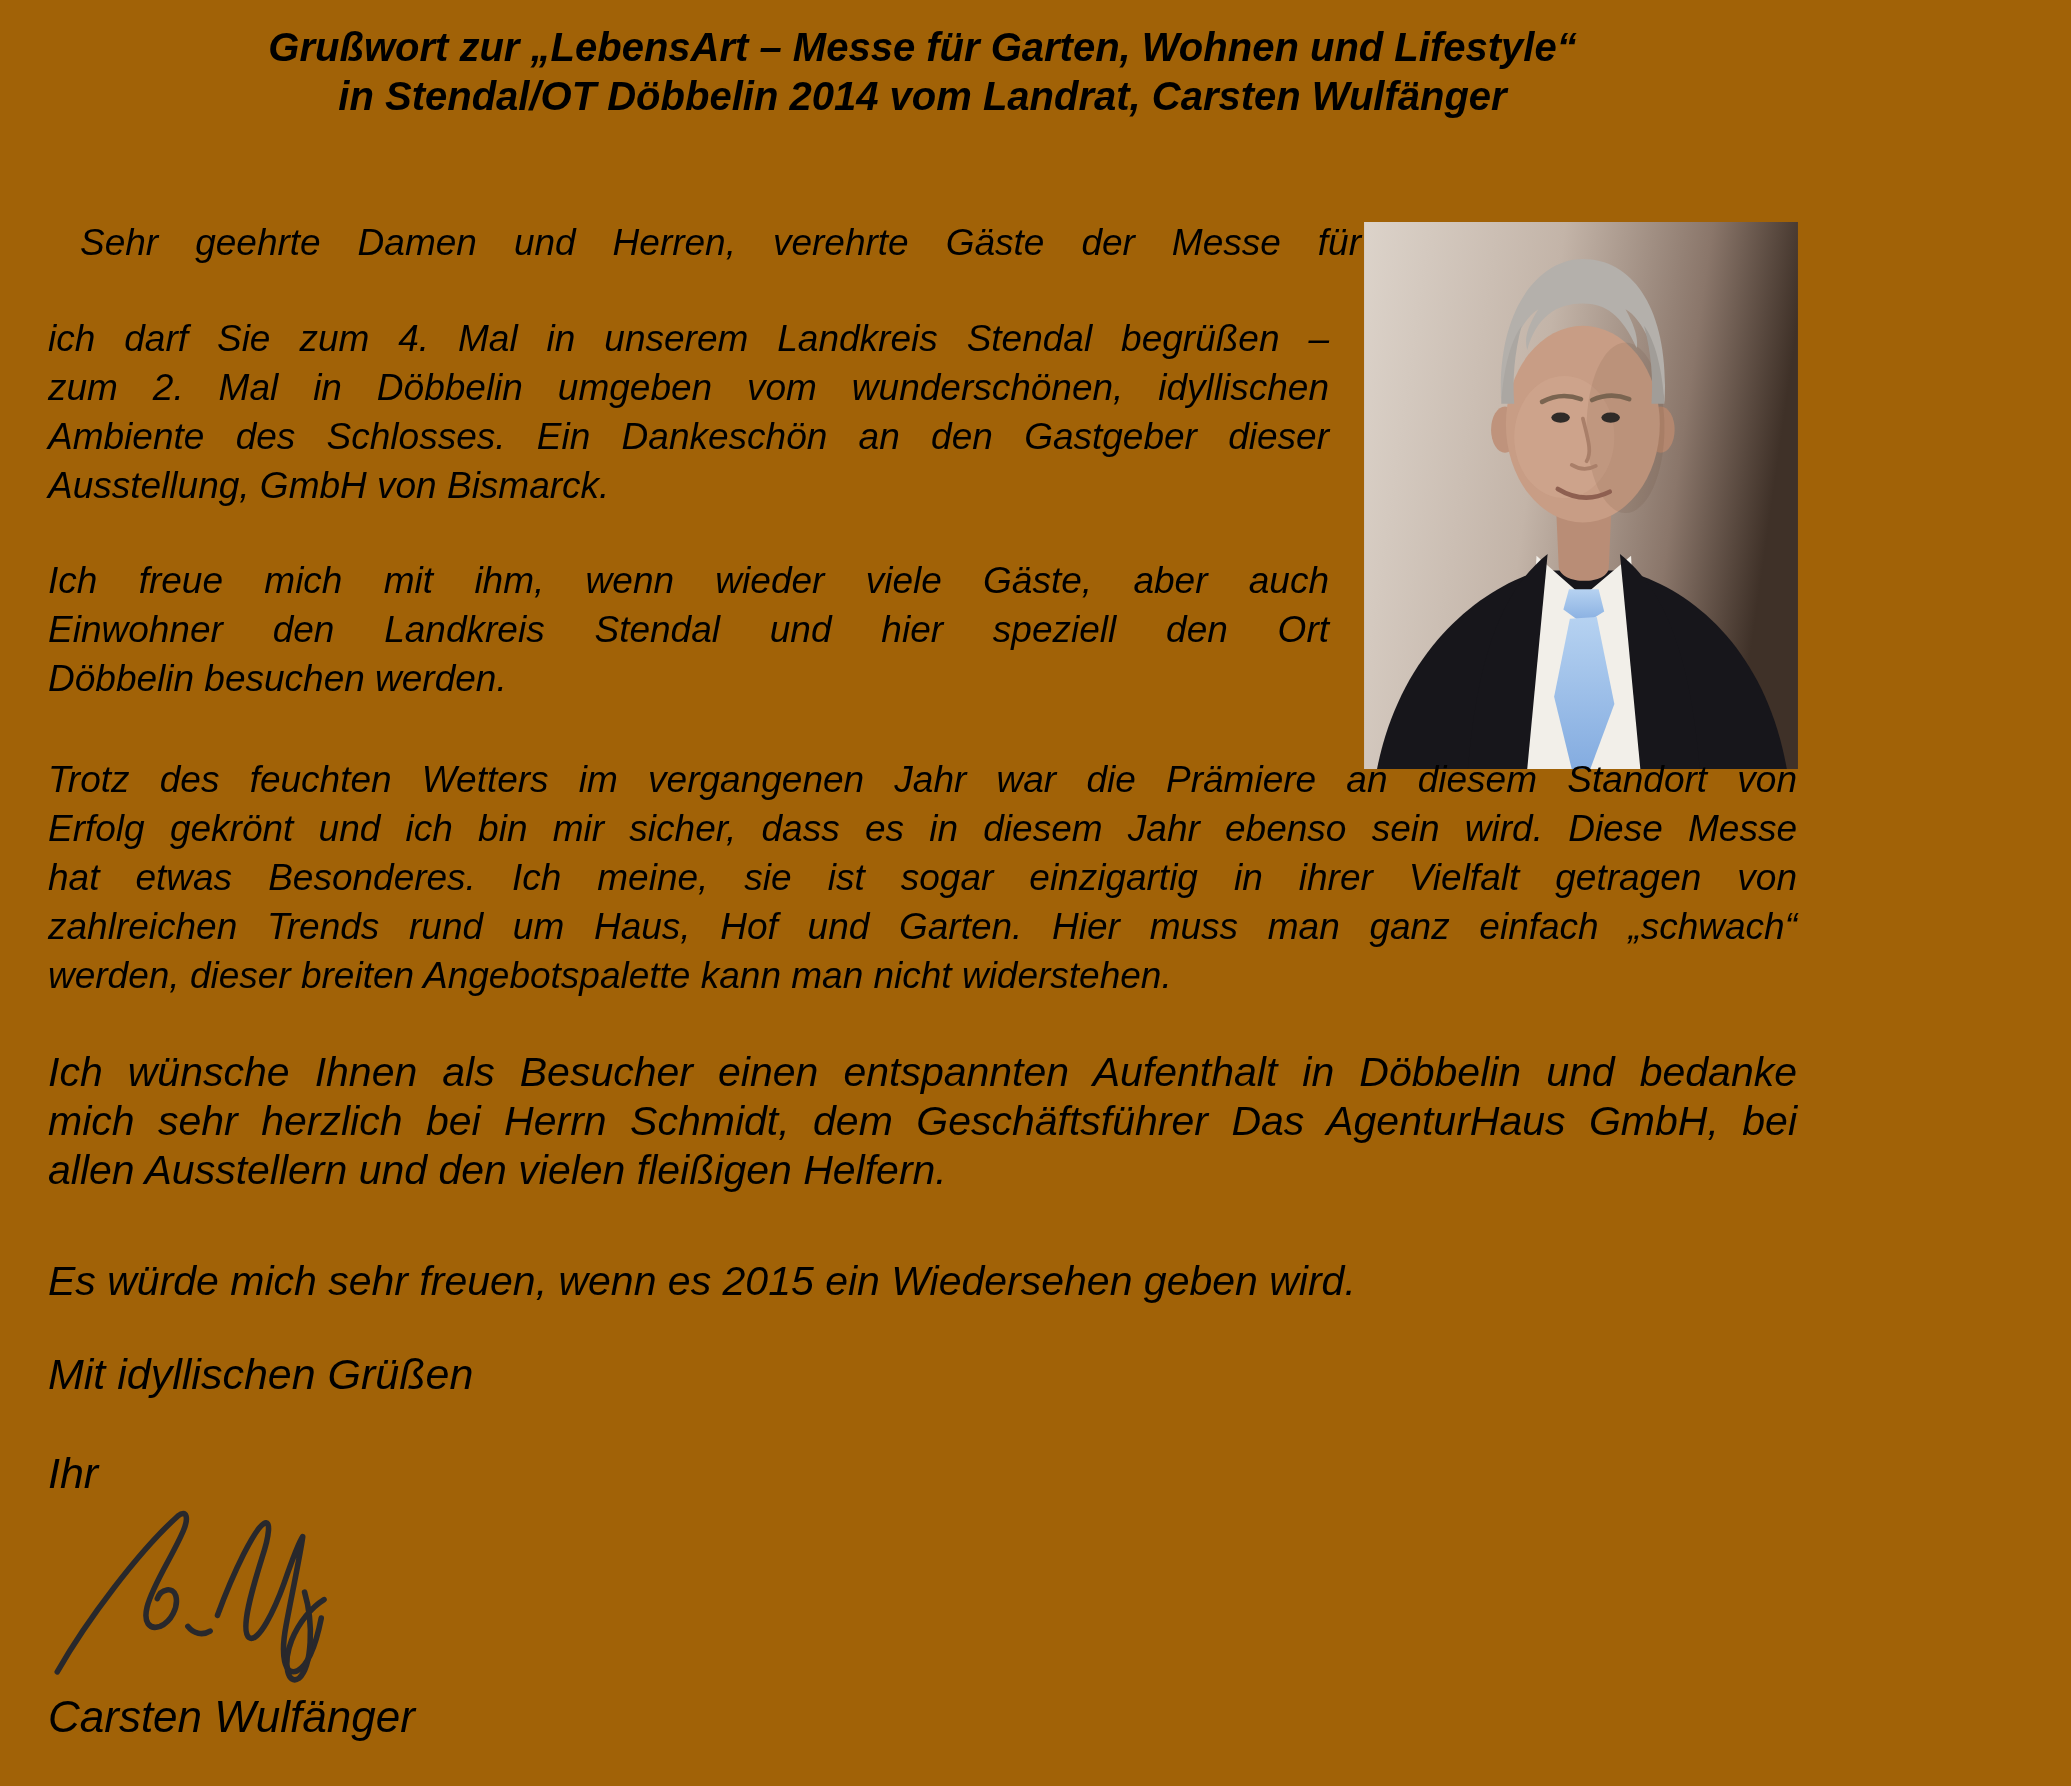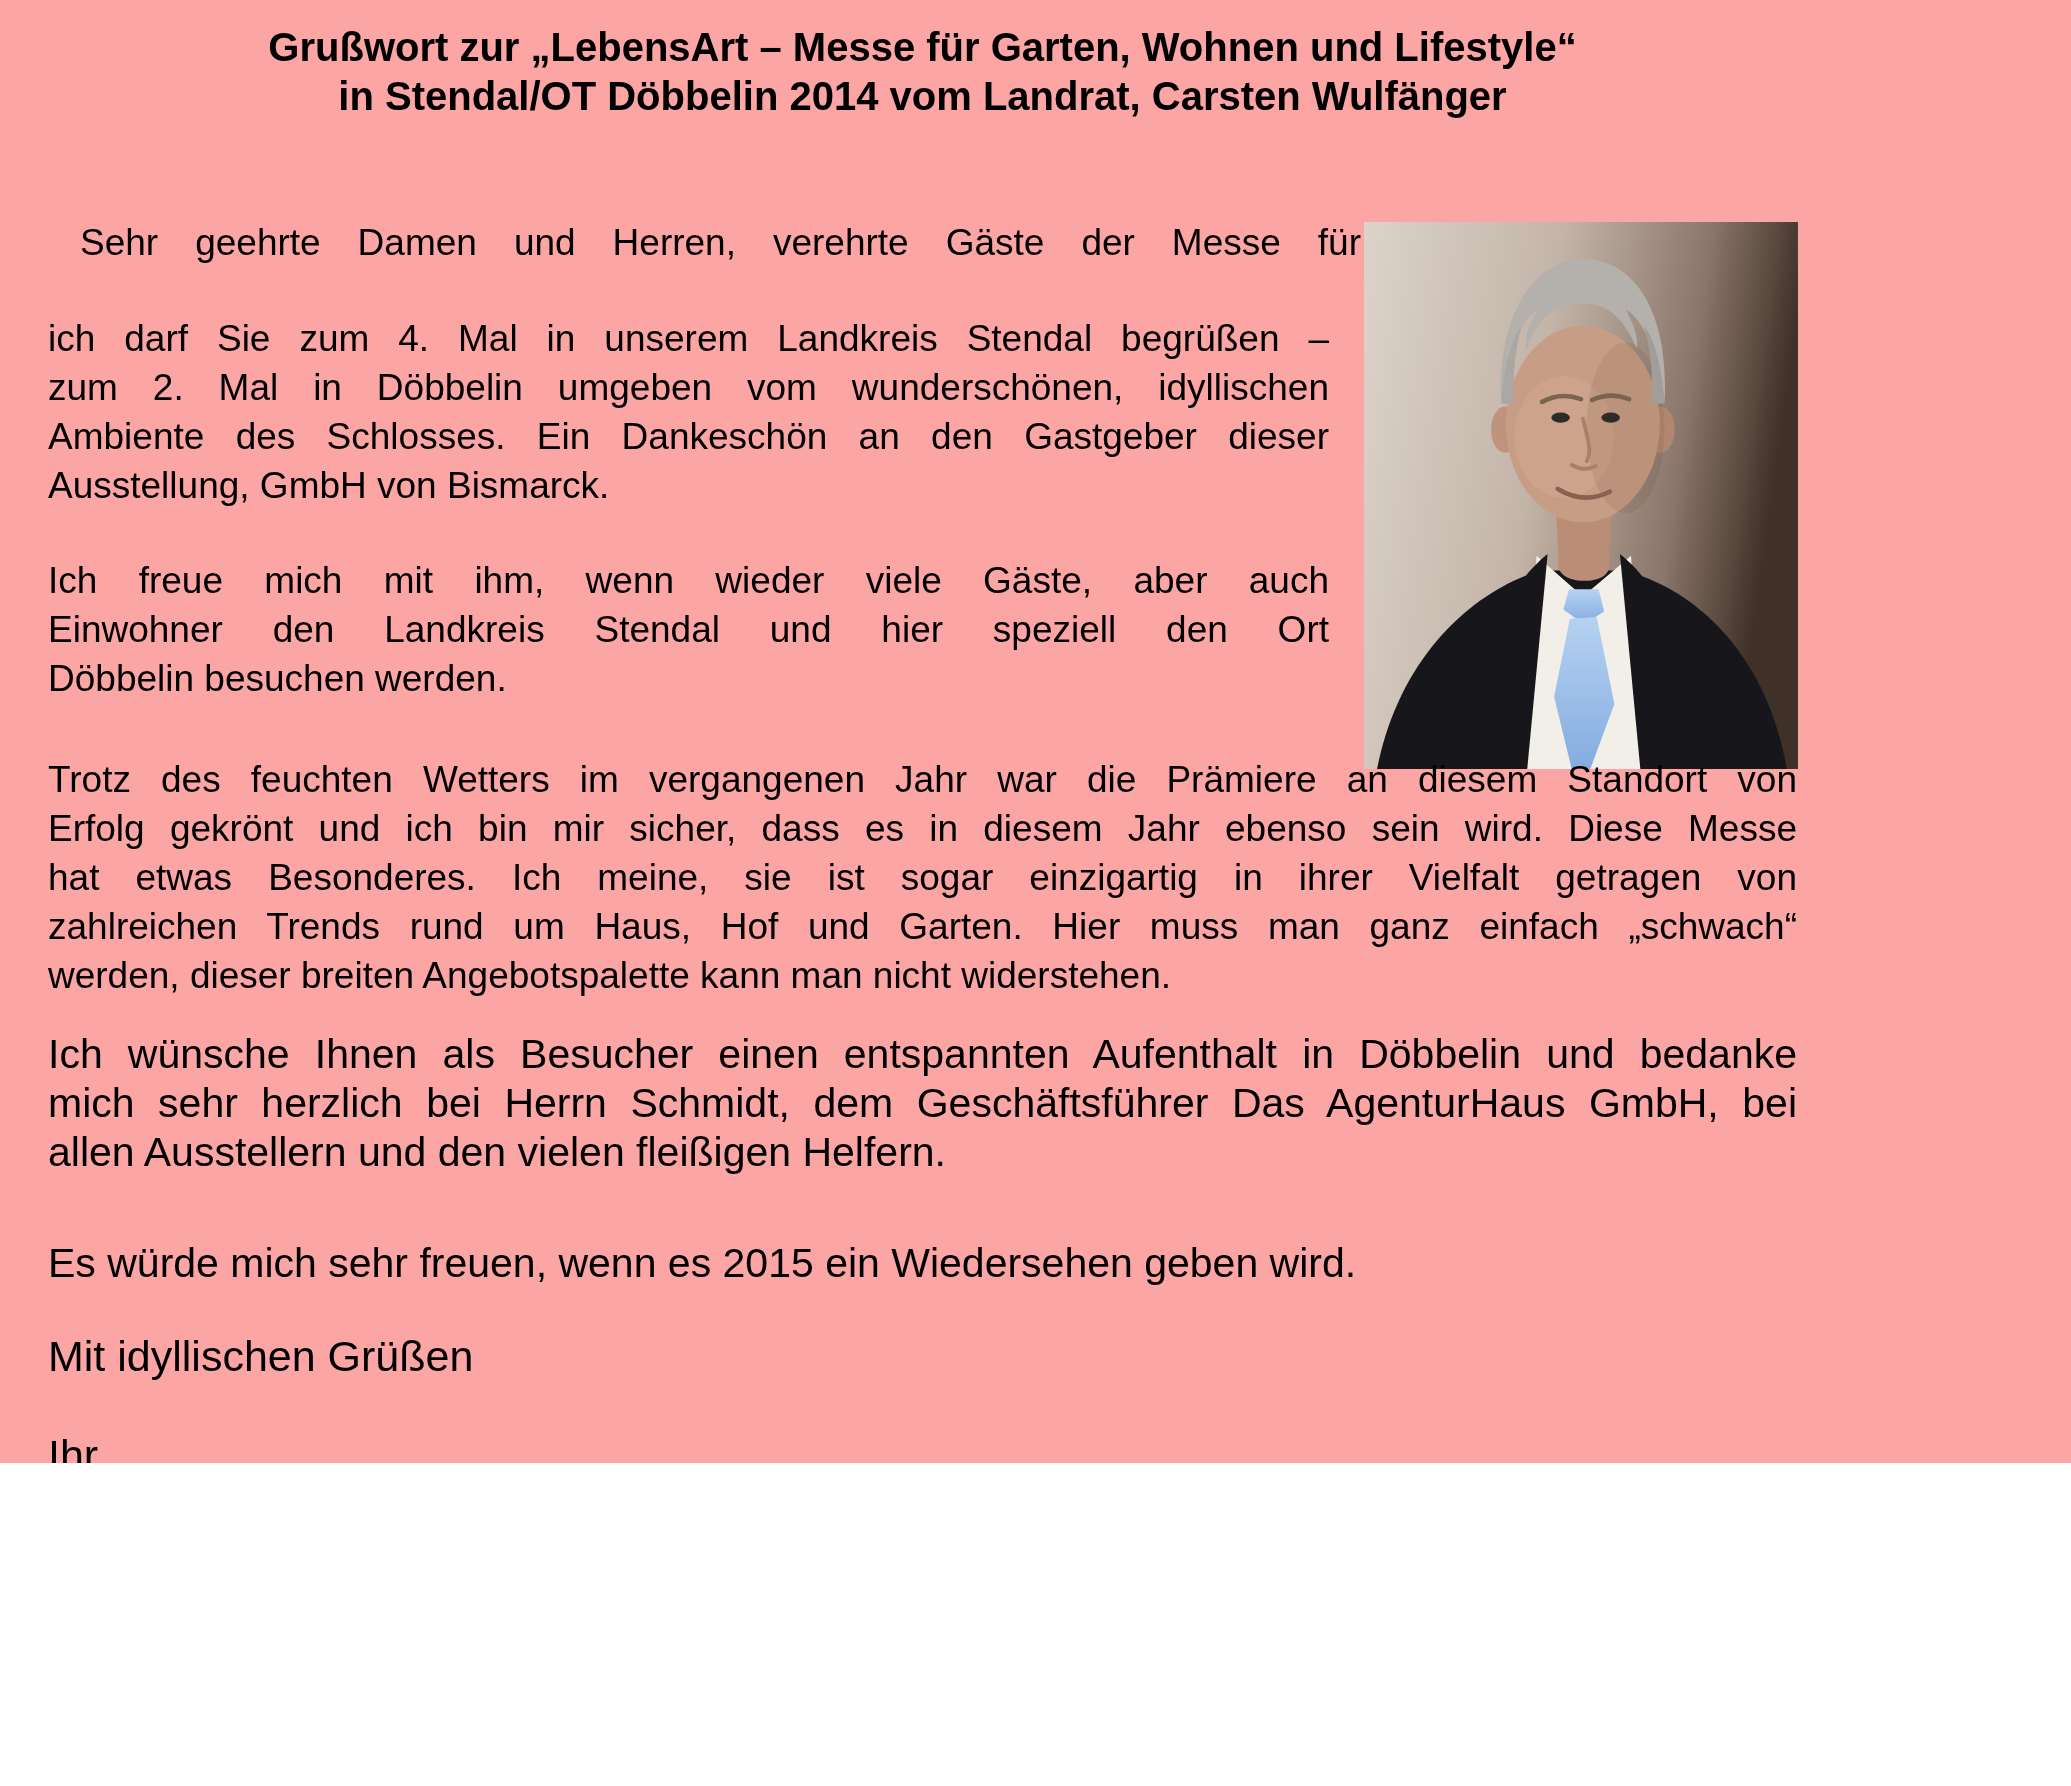--- a/index.html
+++ b/index.html
@@ -1,38 +1,38 @@
 <!DOCTYPE html>
 <html lang="de" style="font-size:15px"><head>
 <meta charset="utf-8">
 <style>
   html,body{margin:0;padding:0;background:#ffffff;}
   body{
     width:2071px;height:1786px;
     font-family:"Liberation Sans","DejaVu Sans",sans-serif;
     color:#000;
   }
-  .page{position:relative;width:2071px;height:1463px;background:#fca5a5;overflow:hidden;}
+  .page{position:relative;width:2071px;height:1786px;background:#a16207;overflow:hidden;font-style:italic;}
   .content{position:absolute;left:48px;top:23px;width:1749px;}
   .title{font-weight:700;font-size:40px;line-height:49px;text-align:center;}
   .title-line{display:block;}
   .para{margin:0;padding:0;}
   .a{font-size:37px;line-height:49px;}
   .b{font-size:41px;line-height:49px;}
   .c{font-size:43px;line-height:49px;}
   .narrow{width:1281px;}
   .wide{width:1749px;}
   .line{display:block;}
   .j{text-align:justify;text-align-last:justify;}
   .l{text-align:left;}
   .mt-p1{margin-top:97px;margin-left:32px;}
   .mt-p2{margin-top:47px;}
   .mt-p3{margin-top:46px;}
   .mt-p4{margin-top:52px;}
-  .mt-p5{margin-top:30px;}
+  .mt-p5{margin-top:48px;}
   .mt-p6{margin-top:62px;}
   .mt-p7{margin-top:44px;}
   .mt-p8{margin-top:50px;}
   .photo{
     position:absolute;left:1364px;top:222px;width:434px;height:547px;
     line-height:0;
   }
   .photo svg{width:434px;height:547px;display:block;}
   .signature{display:block;margin-top:4.6px;width:289px;height:182px;}
   .signer{margin-top:7.4px;font-size:44px;line-height:49px;}

